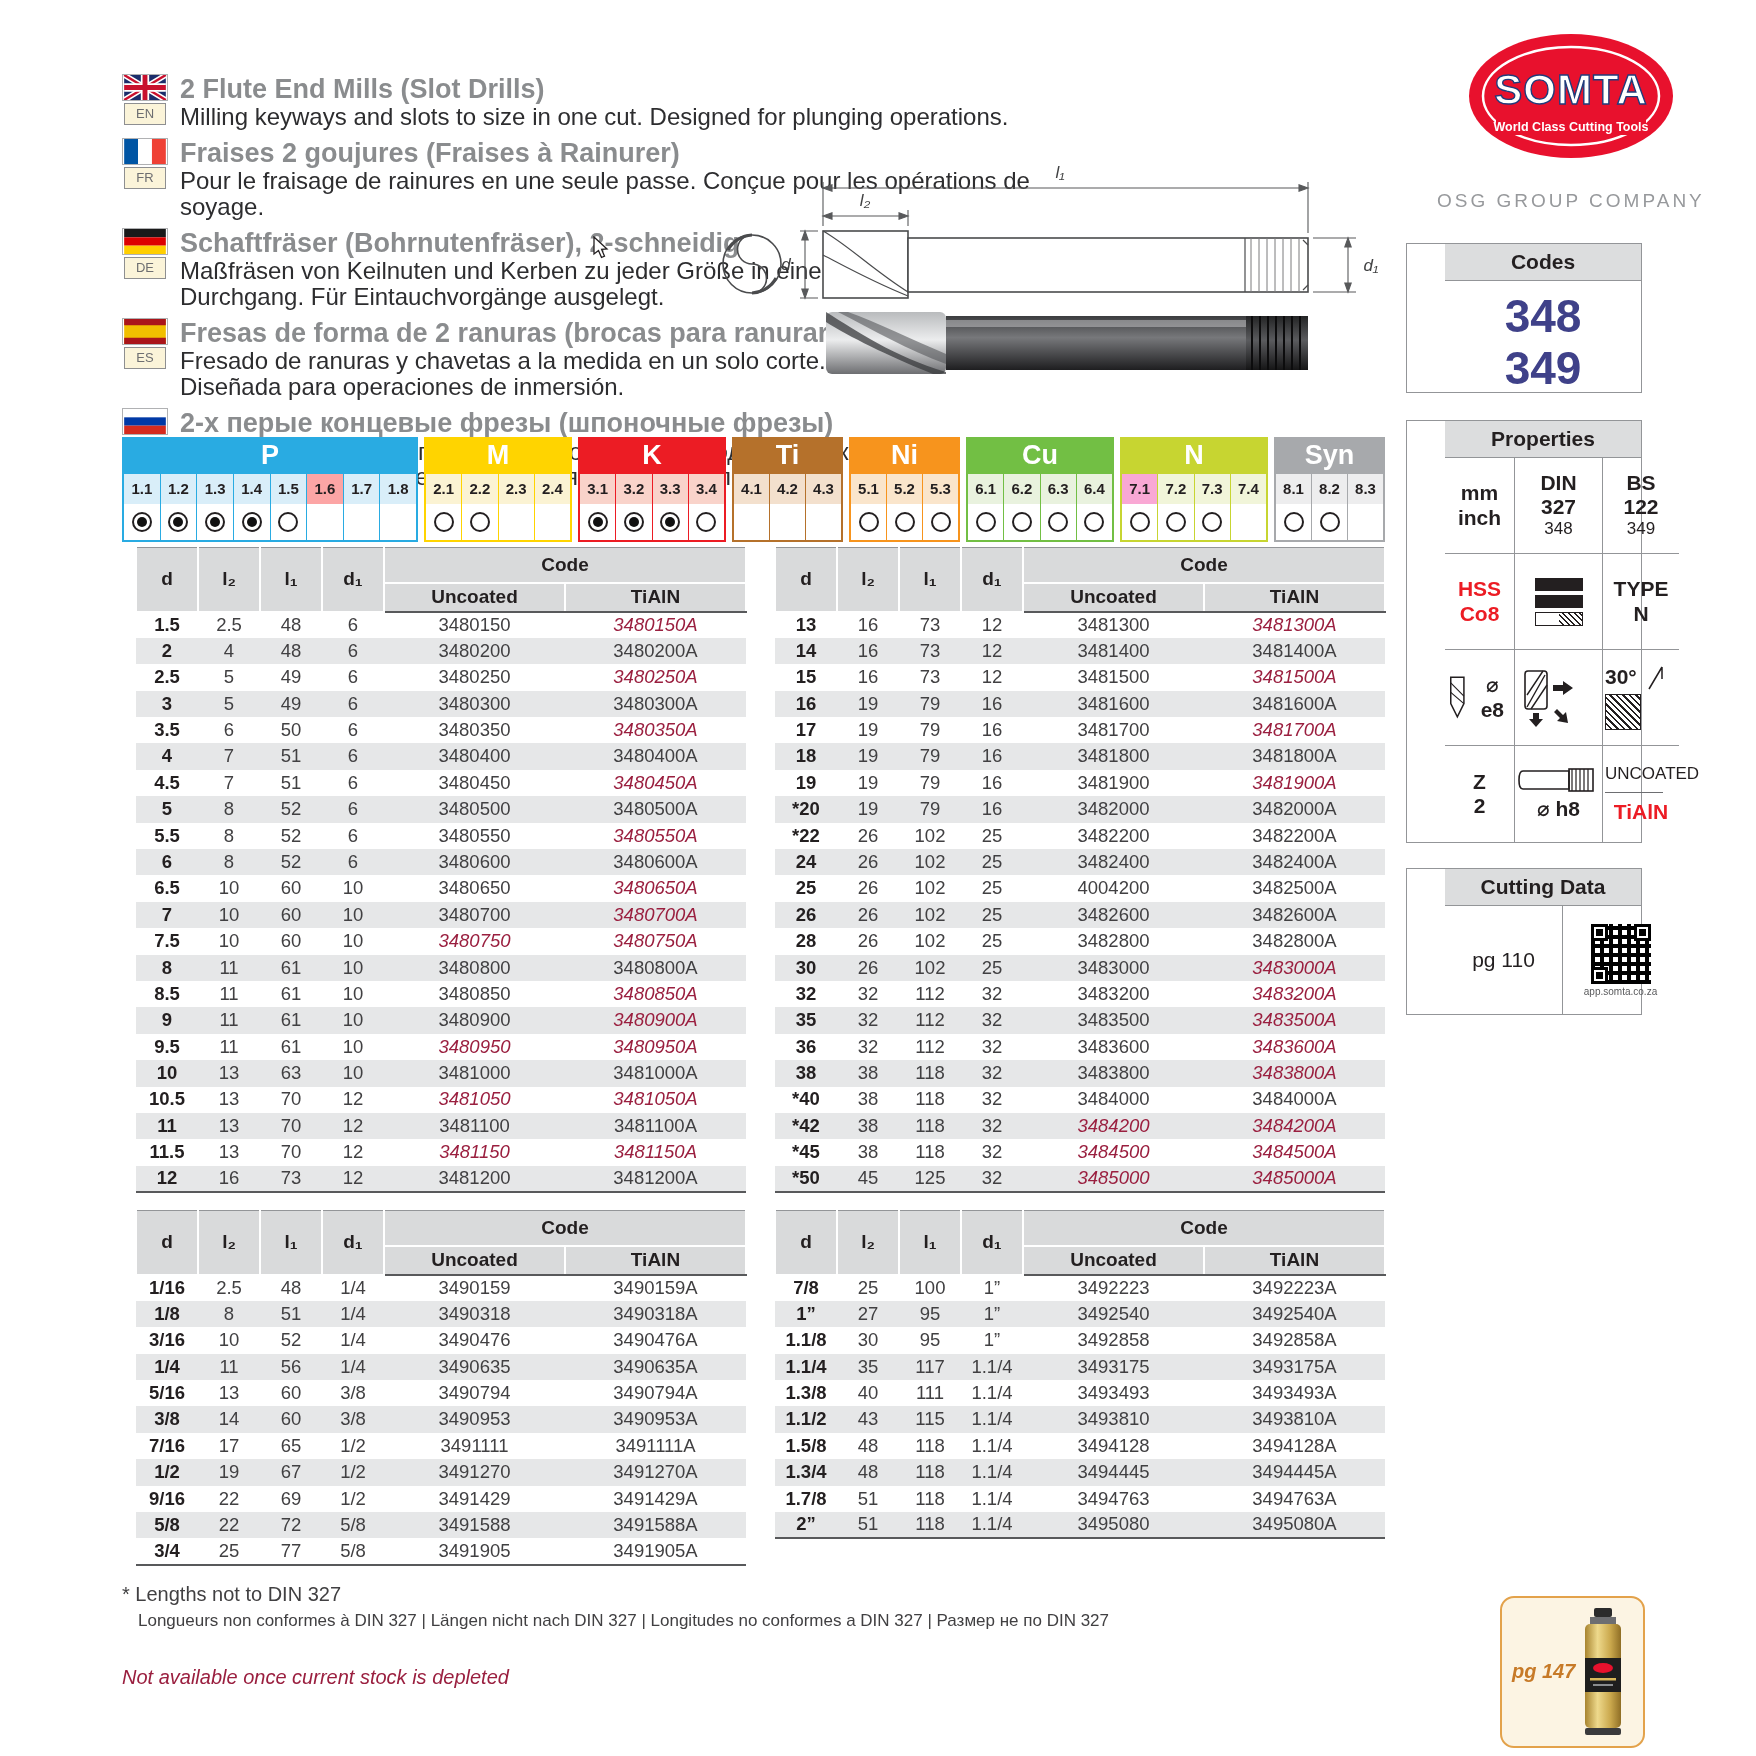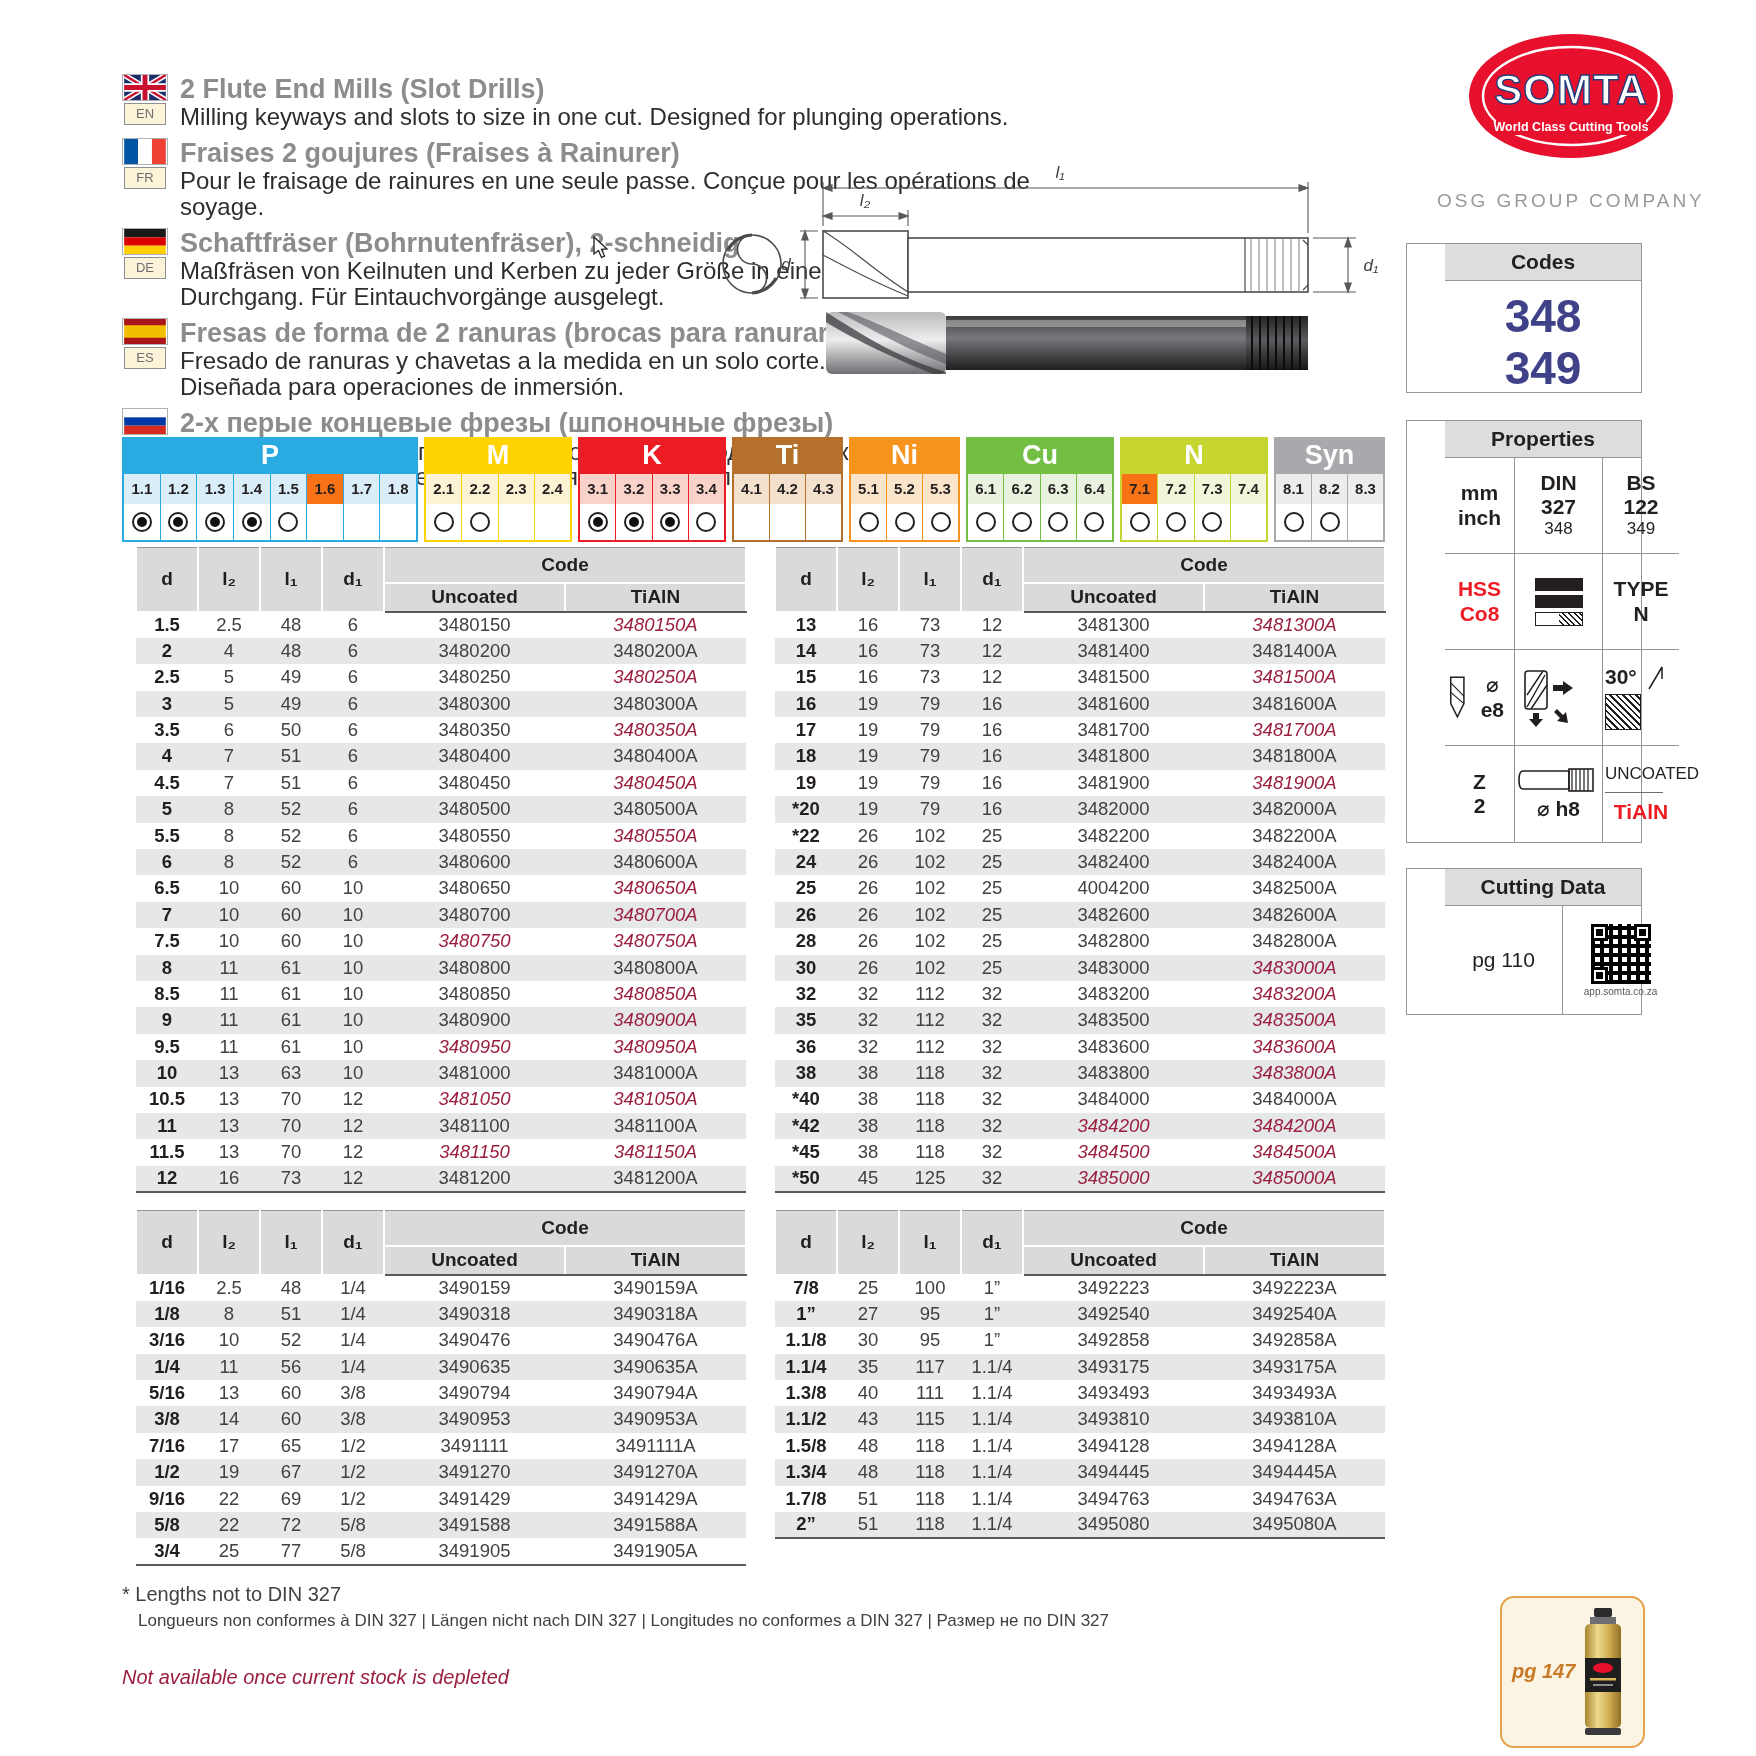--- a/index.html
+++ b/index.html
@@ -391,21 +391,21 @@
               <span class="radio filled"></span>
             </div>
     </div>
           <div class="mat-cell" style="border-color:#29ABE2">
       <div class="mat-num" style="background:#D9EEF9">1.5</div>
       <div class="mat-radio">
               <span class="radio "></span>
             </div>
     </div>
           <div class="mat-cell" style="border-color:#29ABE2">
-      <div class="mat-num" style="background:#f97316">1.6</div>
+      <div class="mat-num" style="background:#fca5a5">1.6</div>
       <div class="mat-radio"></div>
     </div>
           <div class="mat-cell" style="border-color:#29ABE2">
       <div class="mat-num" style="background:#D9EEF9">1.7</div>
       <div class="mat-radio"></div>
     </div>
           <div class="mat-cell" style="border-color:#29ABE2">
       <div class="mat-num" style="background:#D9EEF9">1.8</div>
       <div class="mat-radio"></div>
     </div>
@@ -531,21 +531,21 @@
       <div class="mat-radio">
               <span class="radio "></span>
             </div>
     </div>
         </div>
       </div>
       <div style="width: 148px;">
         <div class="mat-head" style="background:#C7D531">N</div>
     <div class="mat-cells" style="border-color:#C7D531">
           <div class="mat-cell" style="border-color:#C7D531">
-      <div class="mat-num" style="background:#f97316">7.1</div>
+      <div class="mat-num" style="background:#f9a8d4">7.1</div>
       <div class="mat-radio">
               <span class="radio "></span>
             </div>
     </div>
           <div class="mat-cell" style="border-color:#C7D531">
       <div class="mat-num" style="background:#F1F5D9">7.2</div>
       <div class="mat-radio">
               <span class="radio "></span>
             </div>
     </div>

